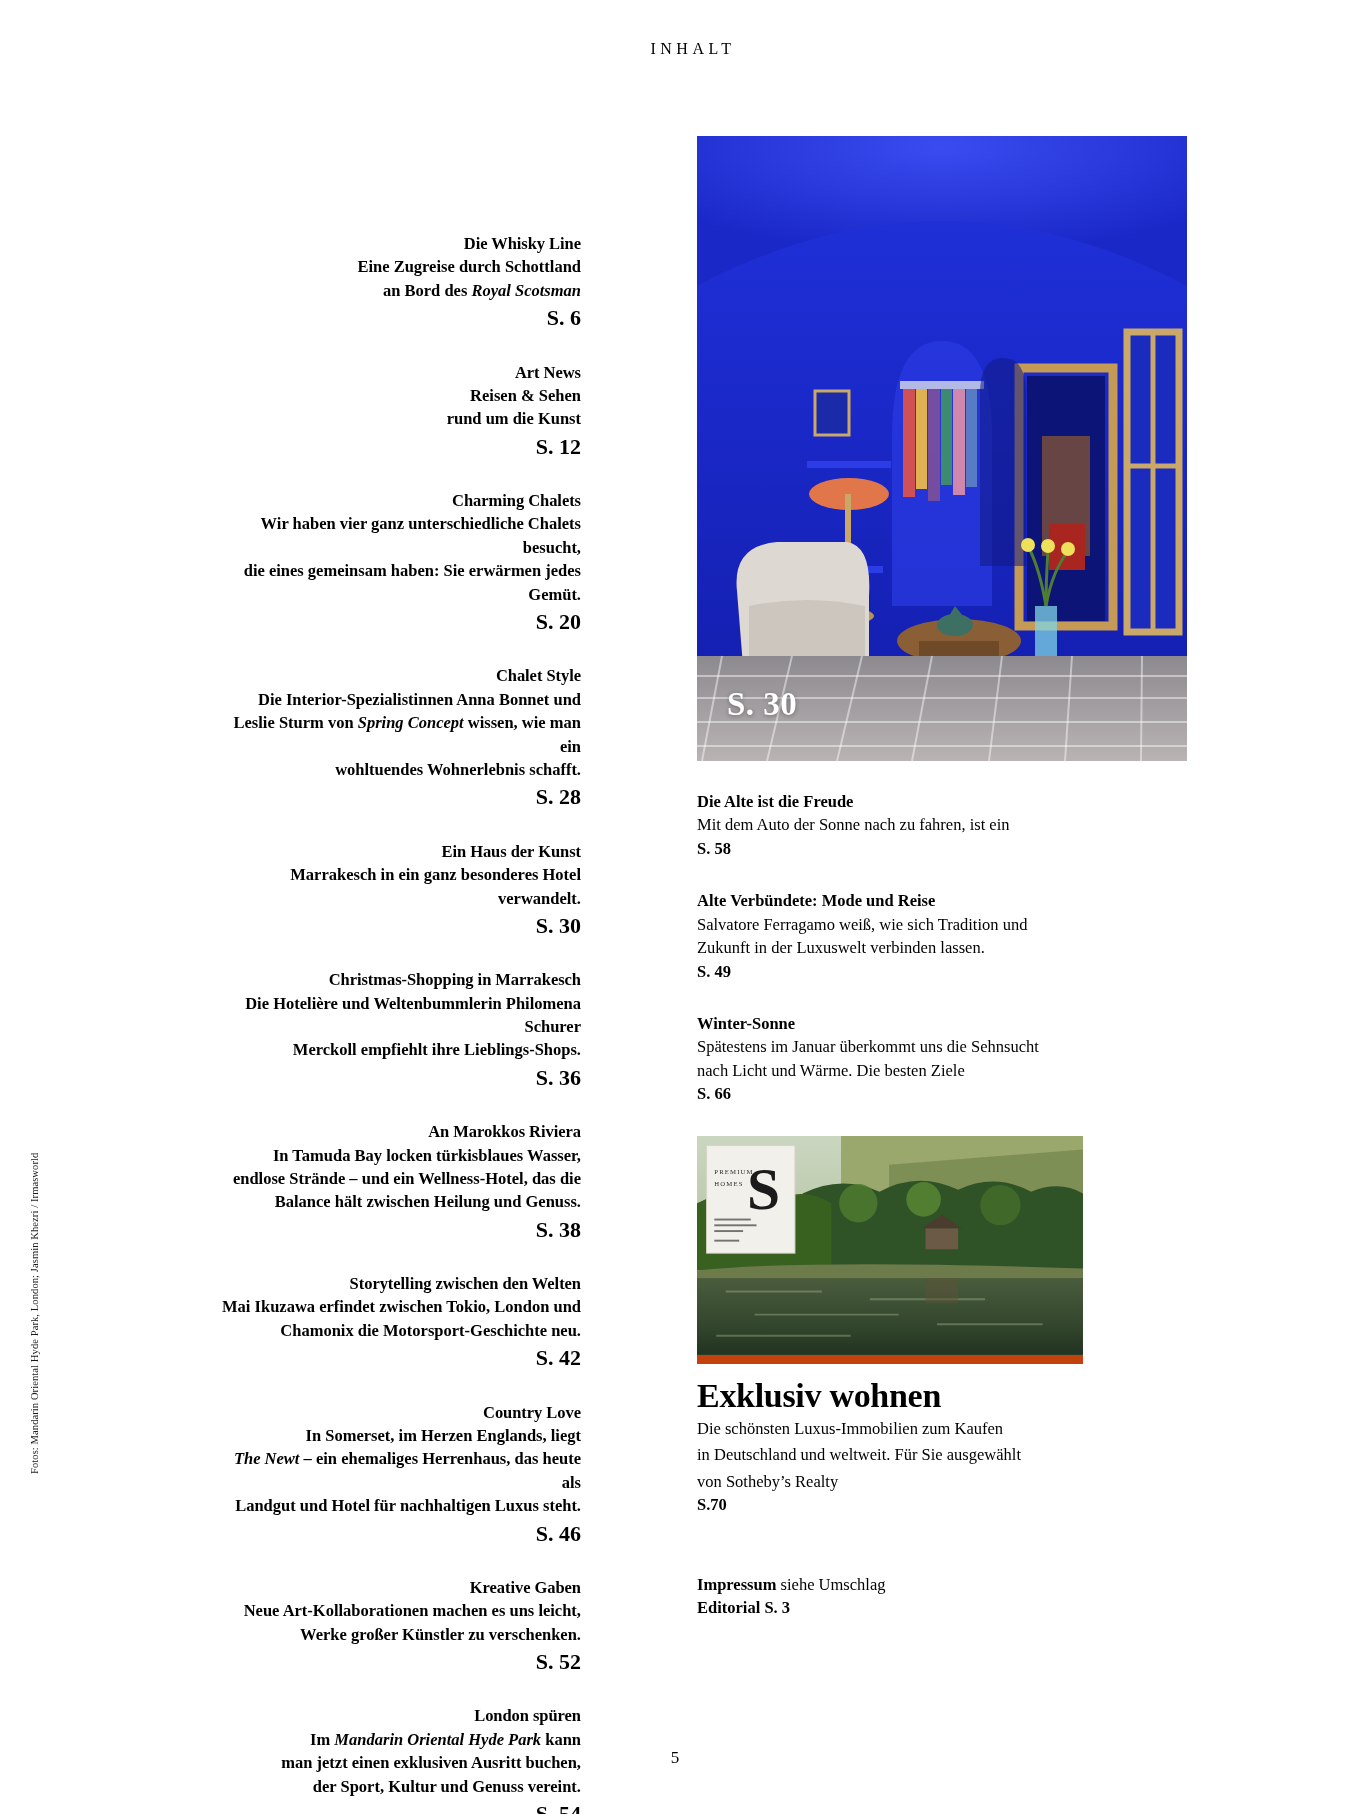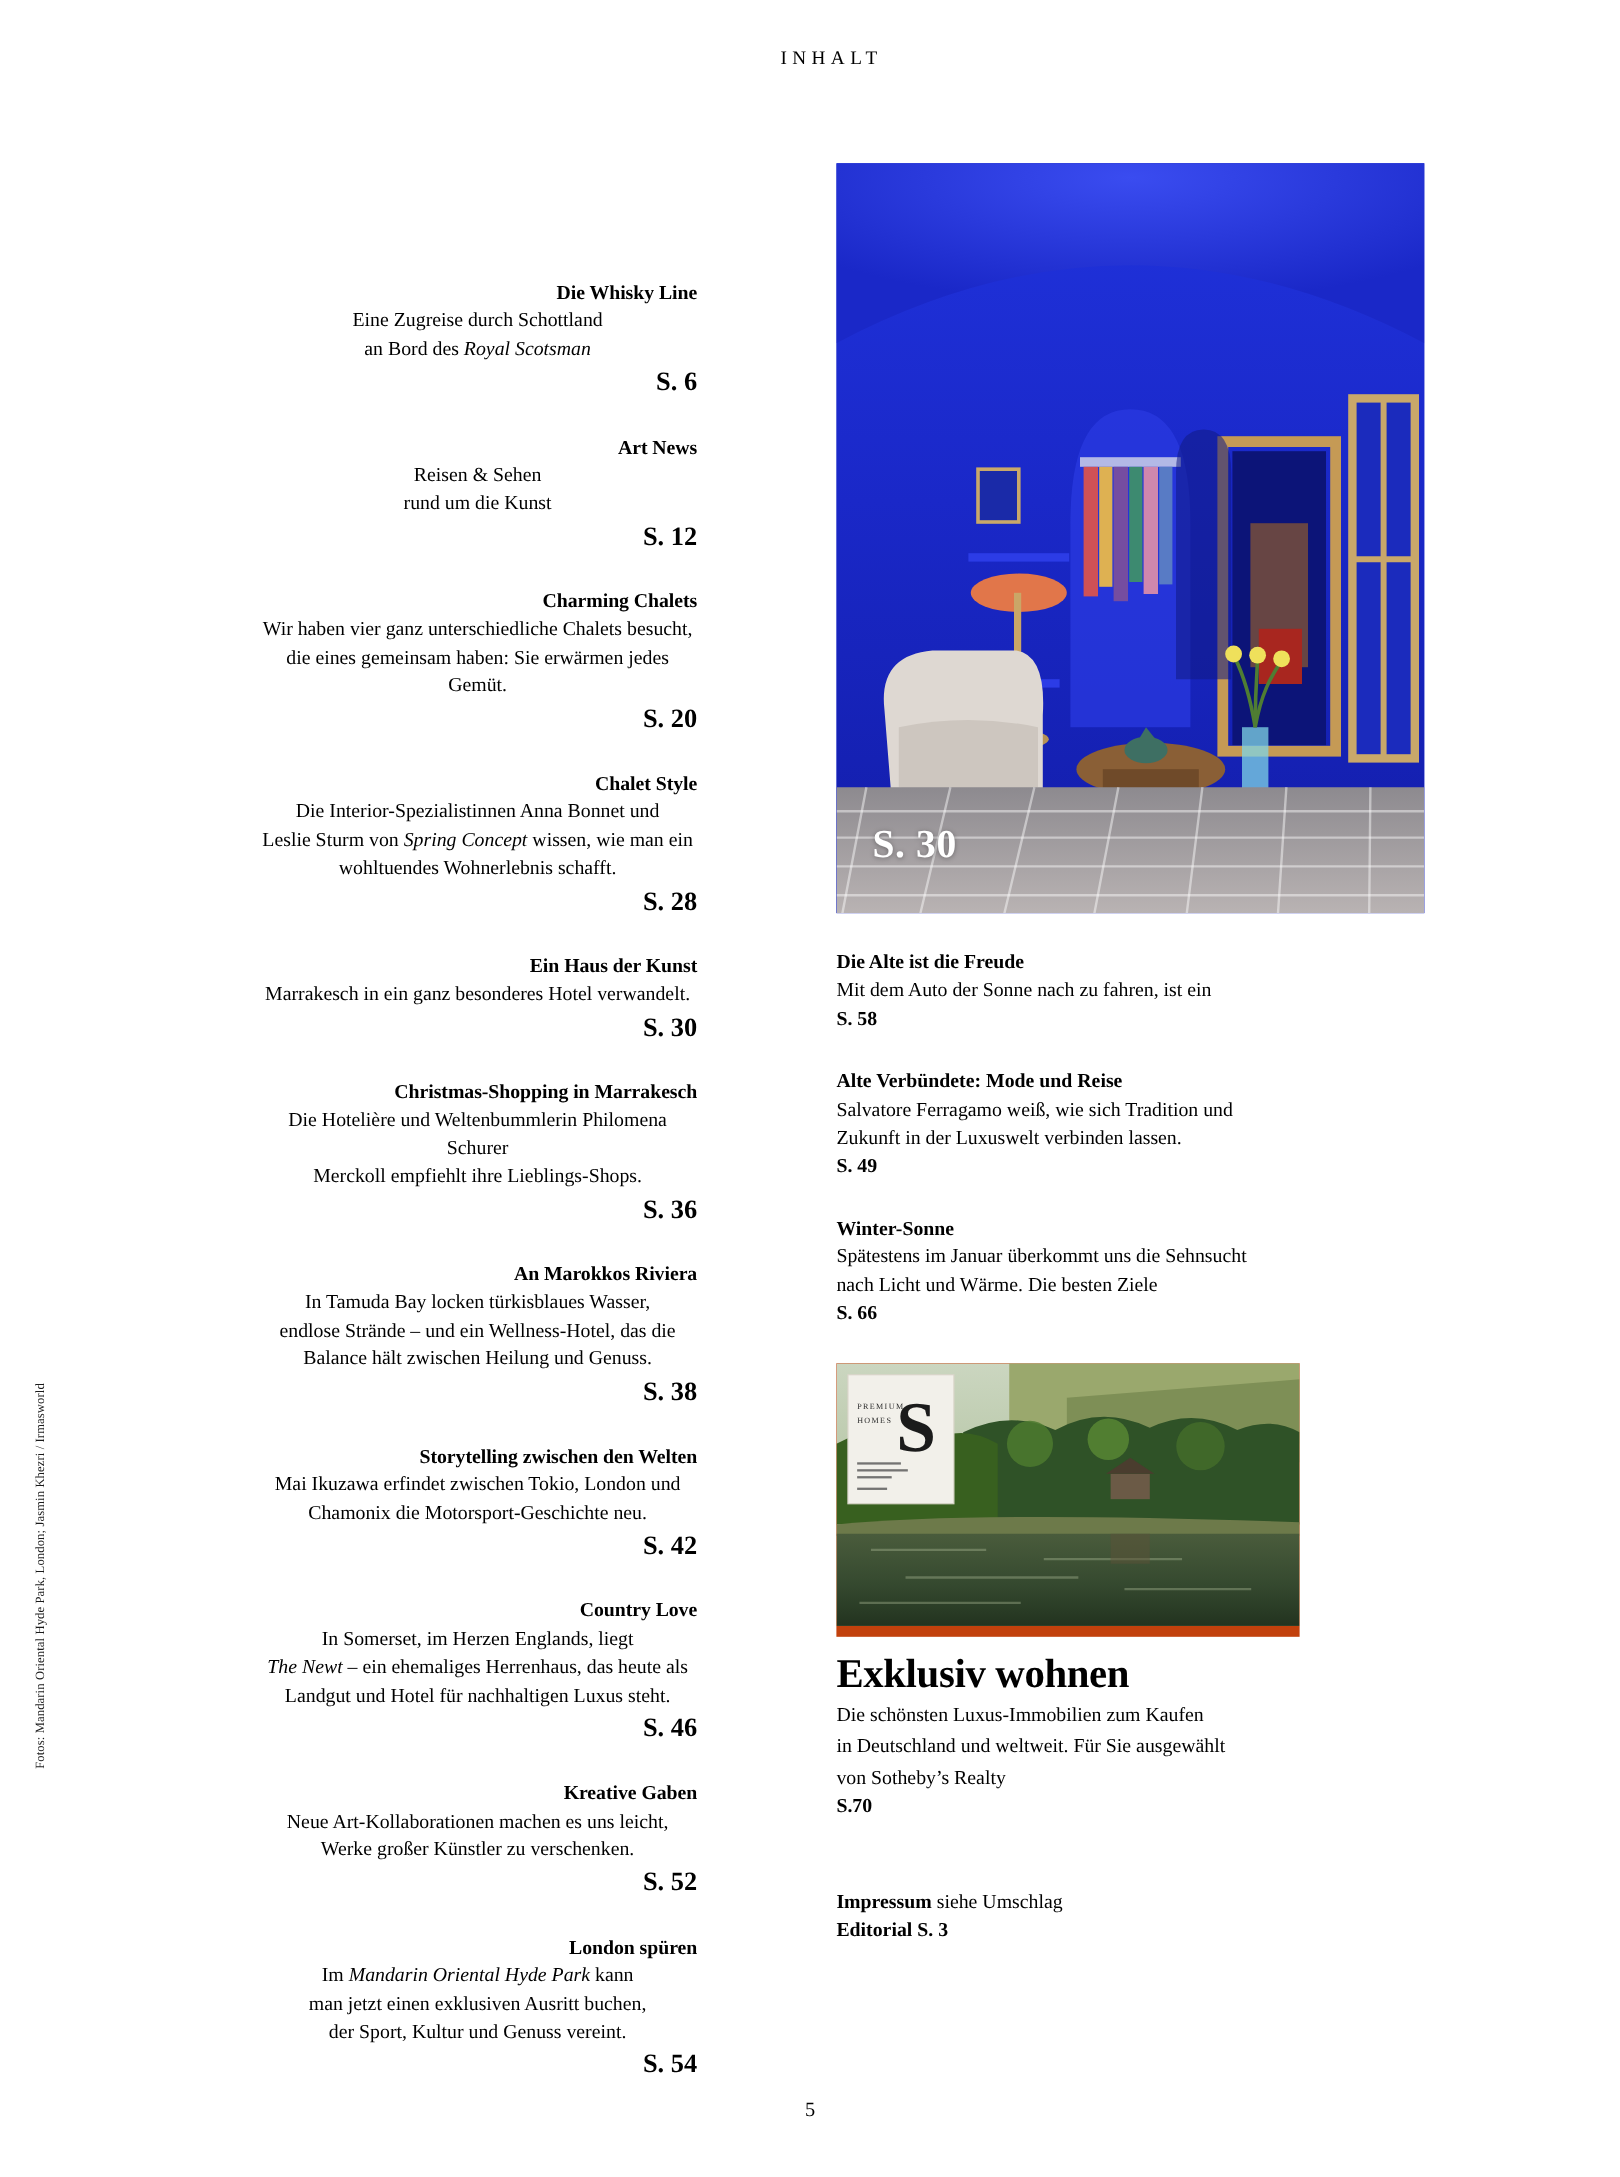--- a/index.html
+++ b/index.html
@@ -59,22 +59,21 @@
   .entry:last-child { margin-bottom: 0; }
   .entry .title {
     font-weight: bold;
     font-size: 16.5px;
     line-height: 1.42;
     letter-spacing: -0.05px;
   }
   .entry .desc {
     font-size: 16.5px;
     line-height: 1.42;
-    font-weight: 400;
-    text-align: center;
+    font-weight: 700;
   }
   .entry .desc em {
     font-style: italic;
   }
   .entry .page-no {
     font-weight: bold;
     font-size: 22px;
     line-height: 1.42;
   }
 

